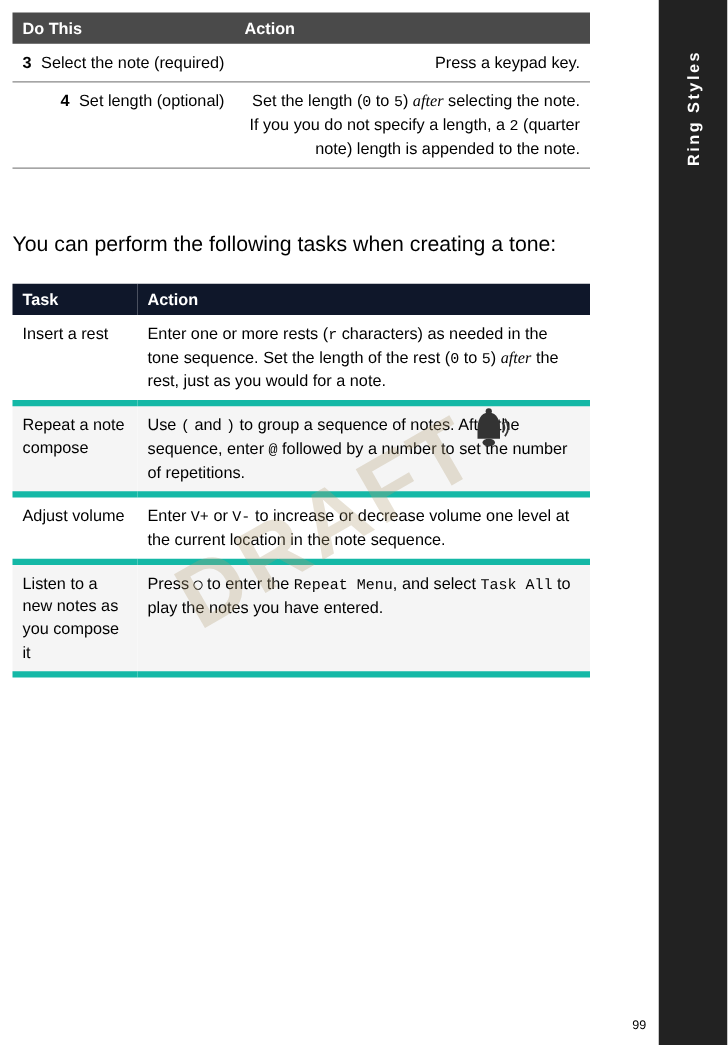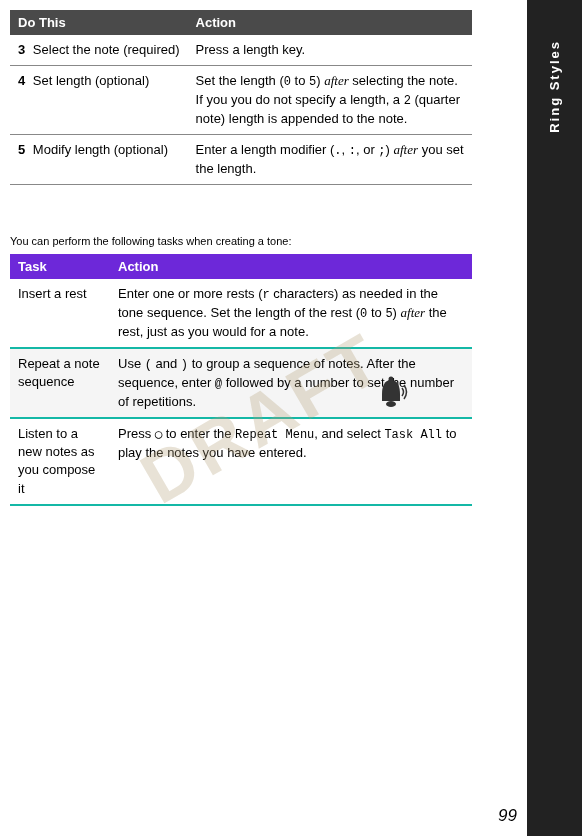--- a/index.html
+++ b/index.html
@@ -48,60 +48,61 @@
 
     .table1 tbody tr {
       border-bottom: 1px solid #888;
     }
 
     .table1 tbody tr td {
       padding: 6px 8px;
       vertical-align: top;
       font-size: 13px;
       line-height: 1.4;
+      text-align: right;
     }
 
     .table1 tbody tr td:first-child {
       white-space: nowrap;
       width: 110px;
     }
 
     .row-num {
       font-weight: bold;
       display: inline-block;
       margin-right: 4px;
     }
 
     .between-text {
-      font-size: 11px;
+      font-size: 17px;
       line-height: 1.5;
-      margin-bottom: 5px;
+      margin-bottom: 19px;
       margin-top: 6px;
     }
 
     
     .table2 {
       width: 100%;
       border-collapse: collapse;
     }
 
     .table2 thead tr {
-      background: #6d28d9;
+      background: #0f172a;
       color: #fff;
     }
 
     .table2 thead th {
       padding: 5px 8px;
       text-align: left;
       font-weight: bold;
       font-size: 13px;
     }
 
     .table2 tbody tr {
-      border-bottom: 2px solid #14b8a6;
+      border-bottom: 5px solid #14b8a6;
     }
 
     .table2 tbody tr td {
       padding: 6px 8px;
       vertical-align: top;
       font-size: 13px;
       line-height: 1.4;
     }
 
     .table2 tbody tr td:first-child {
@@ -145,22 +146,21 @@
       top: 185px;
       width: 40px;
       height: 40px;
     }
 
     
     .page-number {
       position: absolute;
       bottom: 10px;
       right: 65px;
-      font-size: 17px;
-      font-style: italic;
+      font-size: 10px;
     }
 
     
     .draft-watermark {
       position: absolute;
       top: 50%;
       left: 45%;
       transform: translate(-50%, -50%) rotate(-30deg);
       font-size: 72px;
       font-weight: bold;
@@ -190,42 +190,33 @@
           <th>Action</th>
         </tr>
       </thead>
       <tbody>
 
         <tr>
           <td>
             <span class="row-num bold-num">3</span>
             <span>Select the note (required)</span>
           </td>
-          <td>Press a length key.</td>
+          <td>Press a keypad key.</td>
         </tr>
 
         <tr>
           <td>
             <span class="row-num bold-num">4</span>
             <span>Set length (optional)</span>
           </td>
           <td>
             Set the length (<code>0</code> to <code>5</code>) <span class="italic">after</span> selecting the note. If you you do not specify a length, a <code>2</code> (quarter note) length is appended to the note.
           </td>
         </tr>
 
-        <tr>
-          <td>
-            <span class="row-num bold-num">5</span>
-            <span>Modify length (optional)</span>
-          </td>
-          <td>
-            Enter a length modifier (<code>.</code>, <code>:</code>, or <code>;</code>) <span class="italic">after</span> you set the length.
-          </td>
-        </tr>
       </tbody>
     </table>
 
     <div class="bell-area" style="position:relative; float:right; margin-top:-10px; margin-bottom:4px;">
       <svg width="38" height="38" viewBox="0 0 38 38">
 
         <ellipse cx="19" cy="30" rx="5" ry="3" fill="#333"></ellipse>
         <path d="M19 6 C12 6 10 13 10 20 L10 27 L28 27 L28 20 C28 13 26 6 19 6 Z" fill="#333"></path>
         <circle cx="19" cy="5" r="2.5" fill="#333"></circle>
 
@@ -246,26 +237,32 @@
       <tbody>
 
         <tr>
           <td>Insert a rest</td>
           <td>
             Enter one or more rests (<code>r</code> characters) as needed in the tone sequence. Set the length of the rest (<code>0</code> to <code>5</code>) <span class="italic">after</span> the rest, just as you would for a note.
           </td>
         </tr>
 
         <tr>
-          <td>Repeat a note sequence</td>
+          <td>Repeat a note compose</td>
           <td>
             Use <code>(</code> and <code>)</code> to group a sequence of notes. After the sequence, enter <code>@</code> followed by a number to set the number of repetitions.
           </td>
         </tr>
 
+        <tr>
+          <td>Adjust volume</td>
+          <td>
+            Enter <code>V+</code> or <code>V-</code> to increase or decrease volume one level at the current location in the note sequence.
+          </td>
+        </tr>
 
         <tr>
           <td>Listen to a new notes as you compose it</td>
           <td>
             Press <code>◯</code> to enter the <code>Repeat Menu</code>, and select <code>Task All</code> to play the notes you have entered.
           </td>
         </tr>
       </tbody>
     </table>
 

